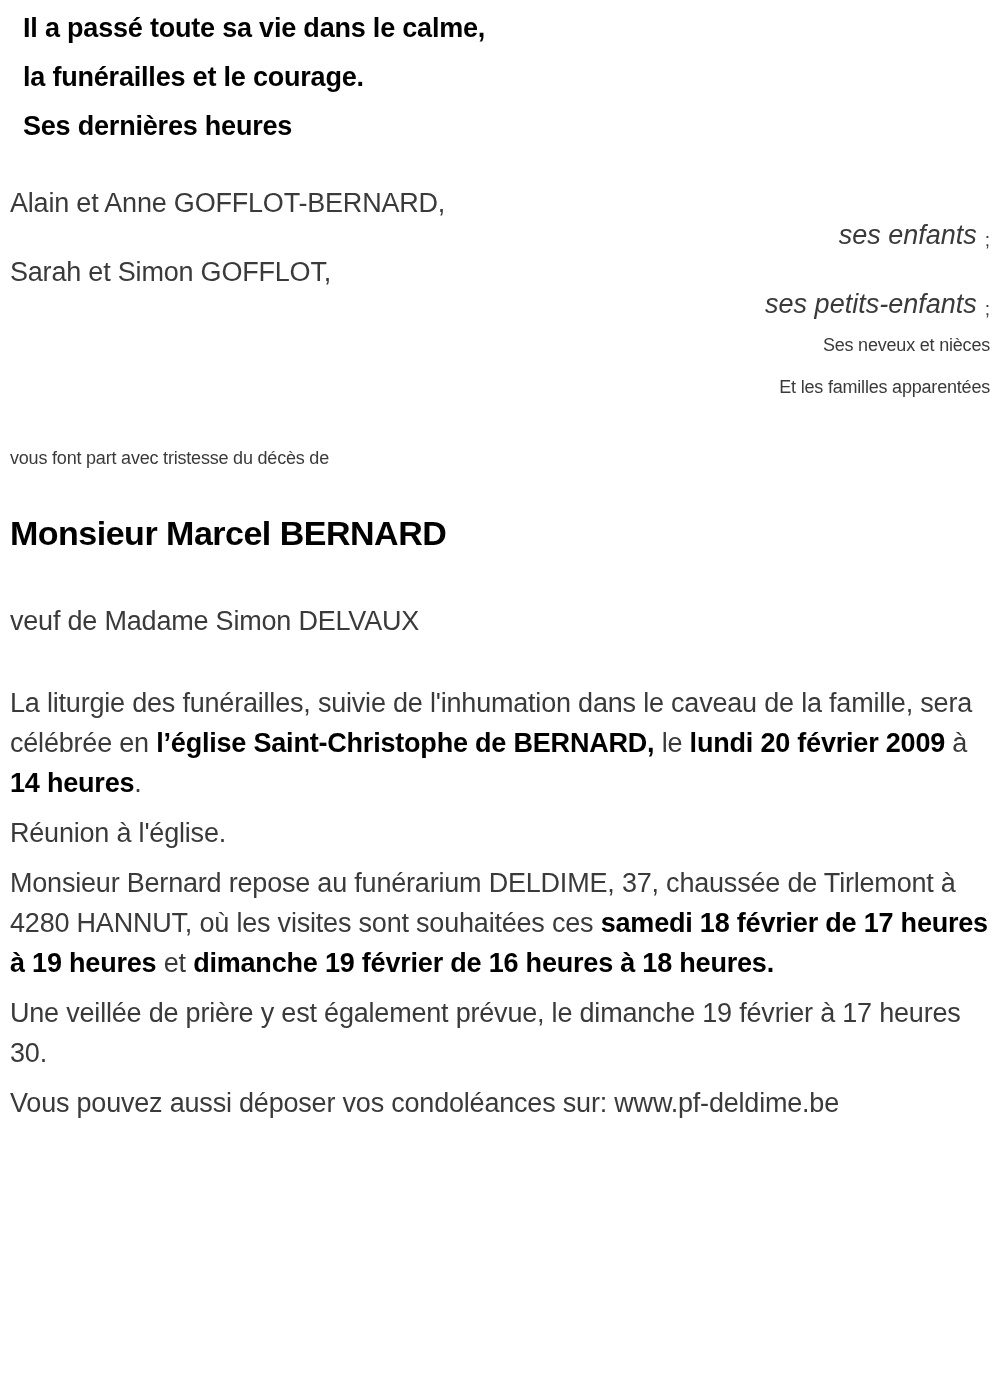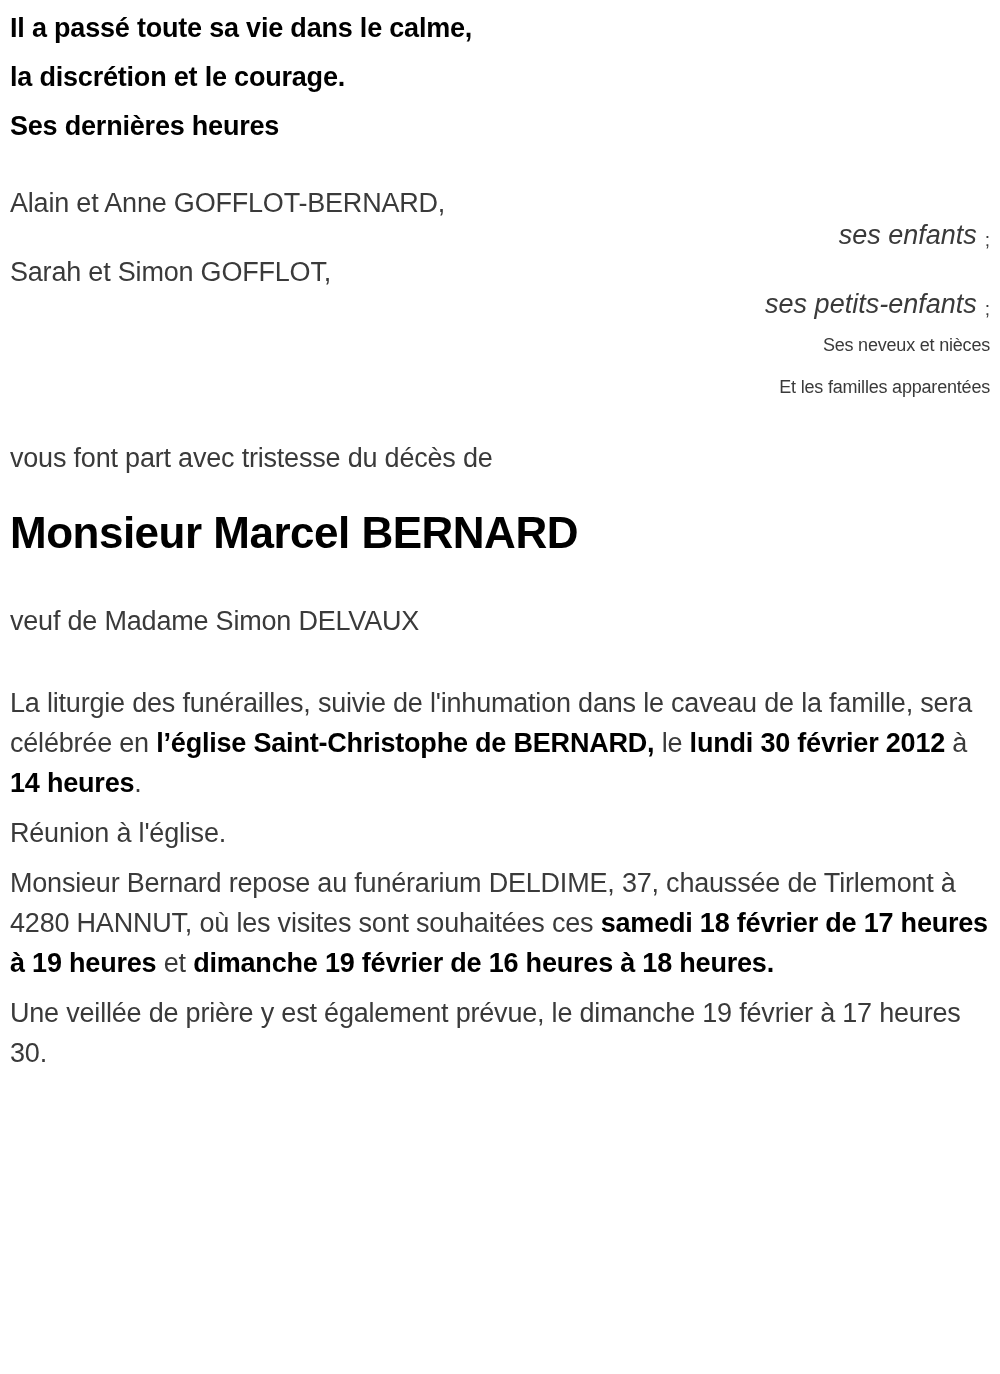--- a/index.html
+++ b/index.html
@@ -13,65 +13,65 @@
     width:1000px;height:1374px;
     background:var(--bg);
     color:var(--text);
     font-family:"Liberation Sans","DejaVu Sans",sans-serif;
     overflow:hidden;
   }
   .page{padding:8px 10px 0 10px;box-sizing:border-box;}
 
   
   .opening p{
-    margin:0 0 9px 0;
+    margin:0 0 9px 13px;
     font-size:27px;line-height:40px;
     font-weight:700;color:var(--strong);
     letter-spacing:-0.2px;
   }
 
   
   .family{margin-top:40px;}
   .family .names{
     margin:0;font-size:27px;line-height:34px;letter-spacing:-0.2px;
   }
   .family .relation{
     margin:0 0 2px 0;font-size:27px;line-height:30px;
     font-style:italic;text-align:right;
   }
   .family .rel-punct{
     font-style:normal;font-size:19px;
     display:inline-block;margin-left:8px;transform:translateY(2px);
   }
   .family .extra{margin:0;font-size:18px;line-height:42px;letter-spacing:-0.2px;text-align:right;}
 
-  .intro{margin:30px 0 0 0;font-size:27px;line-height:40px;letter-spacing:-0.2px;}
+  .intro{margin:30px 0 0 0;font-size:18px;line-height:40px;letter-spacing:-0.2px;}
 
   h1.deceased{
     margin:27px 0 0 0;
-    font-size:44px;line-height:56px;
+    font-size:34px;line-height:56px;
     font-weight:700;color:var(--strong);
     letter-spacing:-0.5px;
   }
   .subtitle{margin:40px 0 42px 0;font-size:27px;line-height:40px;letter-spacing:-0.2px;}
 
   .details p{
     margin:0 0 10px 0;
     font-size:27px;line-height:40px;letter-spacing:-0.2px;
   }
   .details strong{font-weight:700;color:var(--strong);}
 </style>
 </head>
 <body>
 
 <div class="page">
 
   <section class="opening">
     <p>Il a passé toute sa vie dans le calme,</p>
-    <p>la discrétion et le courage.</p>
+    <p>la funérailles et le courage.</p>
     <p>Ses dernières heures</p>
   </section>
 
   <section class="family">
     <div class="entry">
       <p class="names">Alain et Anne GOFFLOT-BERNARD,</p>
       <p class="relation"><span class="rel-text">ses enfants</span><span class="rel-punct">;</span></p>
     </div>
     <div class="entry">
       <p class="names">Sarah et Simon GOFFLOT,</p>
@@ -81,19 +81,20 @@
     <p class="extra">Et les familles apparentées</p>
   </section>
 
   <p class="intro">vous font part avec tristesse du décès de</p>
 
   <h1 class="deceased">Monsieur Marcel BERNARD</h1>
 
   <p class="subtitle">veuf de Madame Simon DELVAUX</p>
 
   <section class="details">
-    <p><span>La liturgie des funérailles, suivie de l'inhumation dans le caveau de la famille, sera célébrée en </span><strong>l’église Saint-Christophe de BERNARD,</strong><span> le </span><strong>lundi 30 février 2012</strong><span> à </span><strong>14 heures</strong><span>.</span></p>
+    <p><span>La liturgie des funérailles, suivie de l'inhumation dans le caveau de la famille, sera célébrée en </span><strong>l’église Saint-Christophe de BERNARD,</strong><span> le </span><strong>lundi 20 février 2009</strong><span> à </span><strong>14 heures</strong><span>.</span></p>
     <p><span>Réunion à l'église.</span></p>
     <p><span>Monsieur Bernard repose au funérarium DELDIME, 37, chaussée de Tirlemont à 4280 HANNUT, où les visites sont souhaitées ces </span><strong>samedi 18 février de 17 heures à 19 heures</strong><span> et </span><strong>dimanche 19 février de 16 heures à 18 heures.</strong></p>
     <p><span>Une veillée de prière y est également prévue, le dimanche 19 février à 17 heures 30.</span></p>
+    <p><span>Vous pouvez aussi déposer vos condoléances sur: www.pf-deldime.be</span></p>
   </section>
 
 </div>
 
 </body></html>

